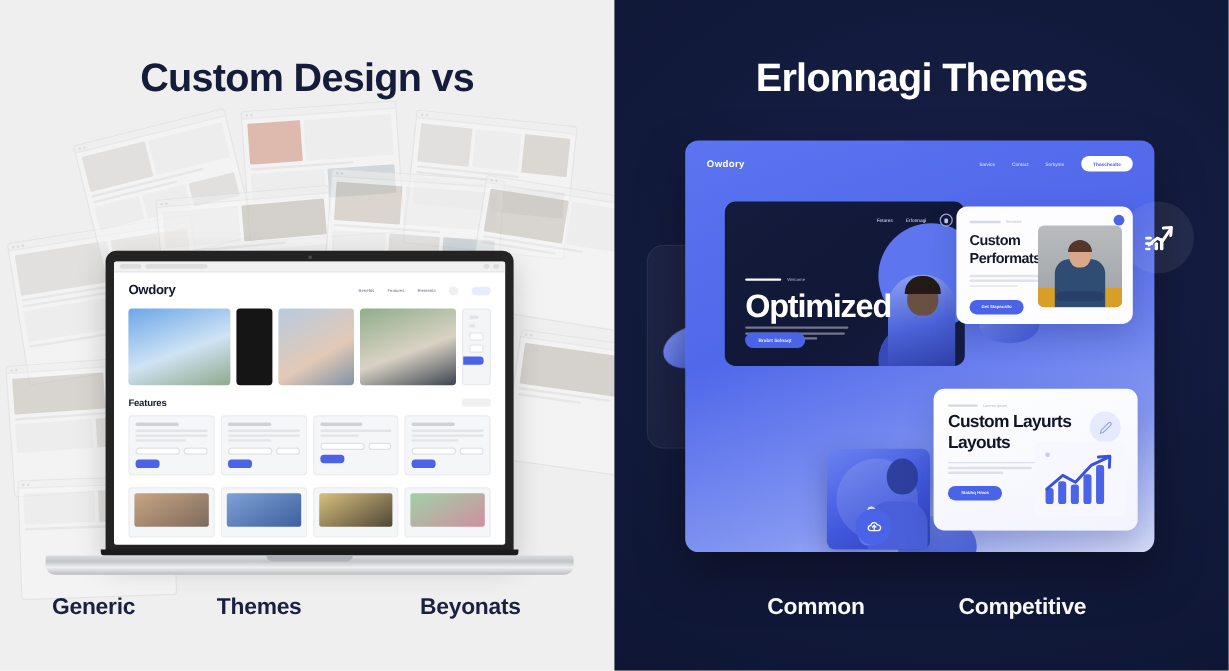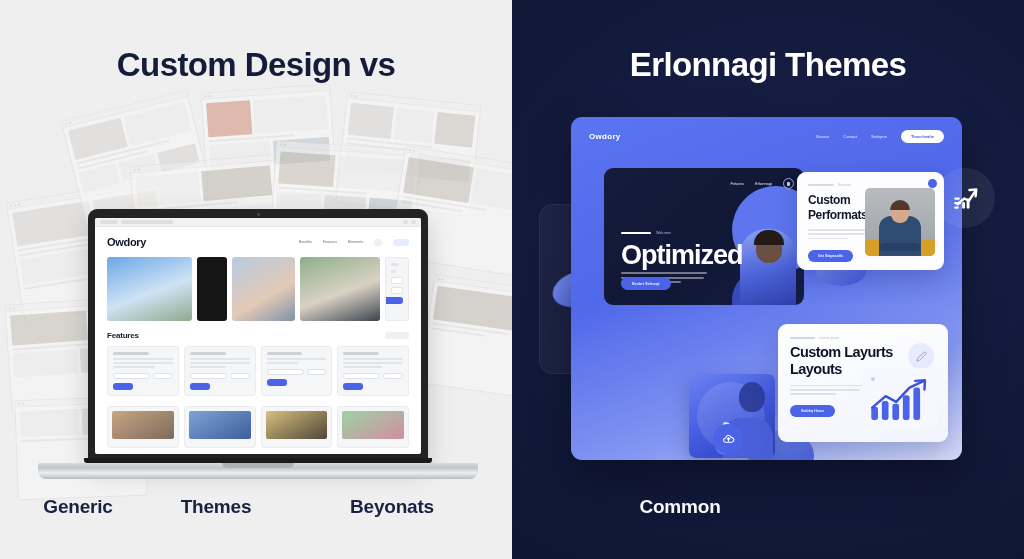--- a/index.html
+++ b/index.html
@@ -700,15 +700,16 @@
       <rect x="9" y="15" width="2.6" height="6" rx="1.2" fill="#fff"></rect>
       <rect x="13" y="12" width="2.6" height="9" rx="1.2" fill="#fff"></rect>
       <path d="M5 17 L11 12 L15 14 L21 5" stroke="#fff" stroke-width="2.2" stroke-linecap="round" stroke-linejoin="round"></path>
       <path d="M15.5 4.5 L21.5 4 L21 10" stroke="#fff" stroke-width="2.2" stroke-linecap="round" stroke-linejoin="round"></path>
     </svg>
   </div>
 
   <div class="title title-right">Erlonnagi Themes</div>
 
   <div class="caption cap-r" style="left:625px;width:110px;text-align:center">Common</div>
+  <div class="caption cap-r" style="left:786px;width:132px;text-align:center">Competitive</div>
 
 
 </div>
 
 </body></html>

